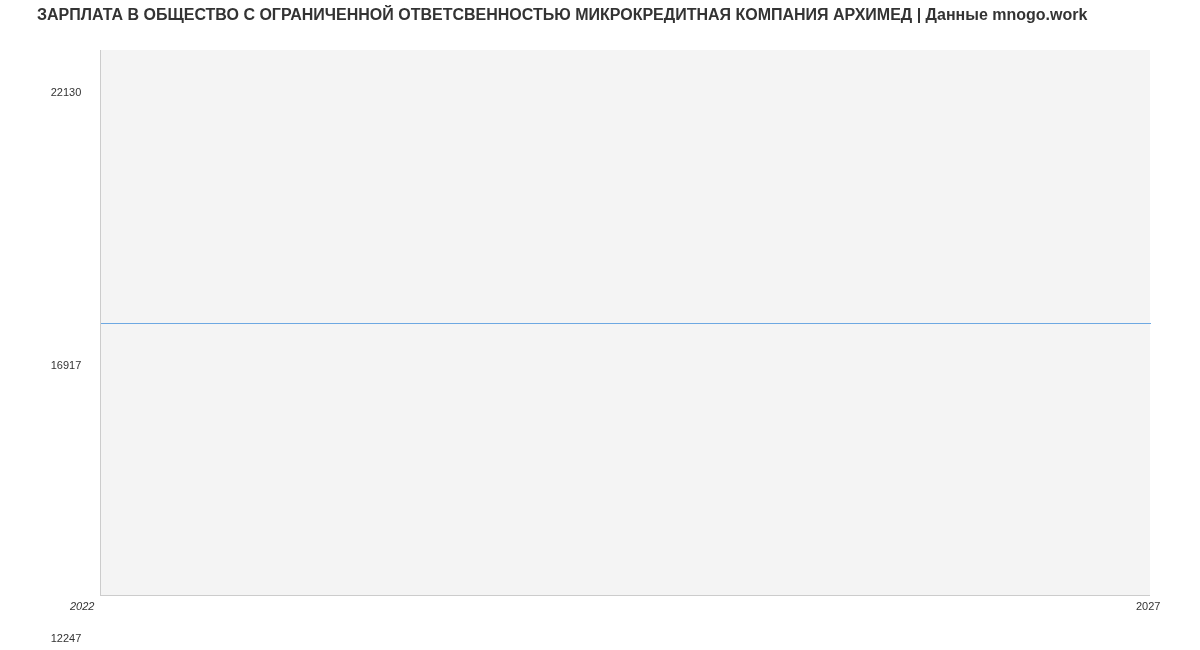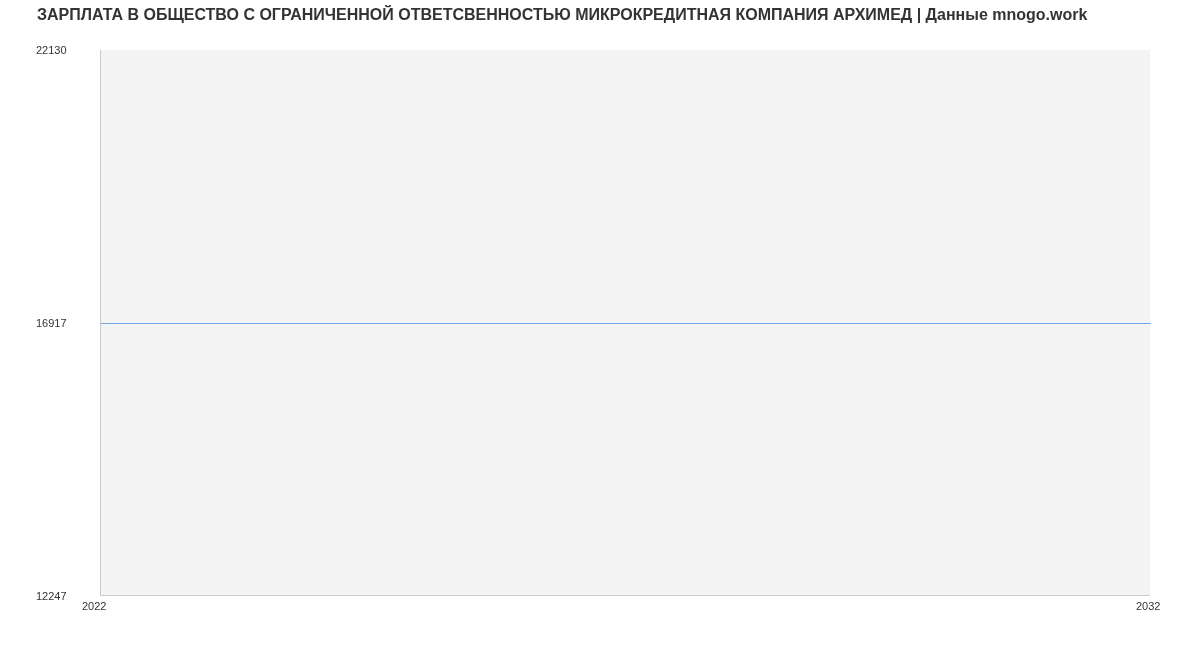--- a/index.html
+++ b/index.html
@@ -40,23 +40,24 @@
   }
   .line {
     position: absolute;
     height: 0;
     border-top: 1.5px solid #6da8e2;
   }
   .y-tick {
     position: absolute;
     right: 1104px; 
     width: 60px;
-    text-align: left;
+    text-align: center;
     font-size: 11px;
     color: #333333;
+    margin-top: 42px;
   }
   .x-tick {
     position: absolute;
     top: 600px;
     font-size: 11px;
     color: #333333;
   }
 </style>
 </head>
 <body>
@@ -66,15 +67,15 @@
 
   <div class="plot-area">
 
     <div class="line" style="left:0; width:1050px; top:273px;"></div>
   </div>
 
   <div class="y-tick" style="top:44px;">22130</div>
   <div class="y-tick" style="top:317px;">16917</div>
   <div class="y-tick" style="top:590px;">12247</div>
 
-  <div class="x-tick" style="left:82px;">2022</div>
-  <div class="x-tick" style="left:1136px;">2032</div>
+  <div class="x-tick" style="left:70px;font-style:italic;">2022</div>
+  <div class="x-tick" style="left:1136px;">2027</div>
 </div>
 
 </body></html>

